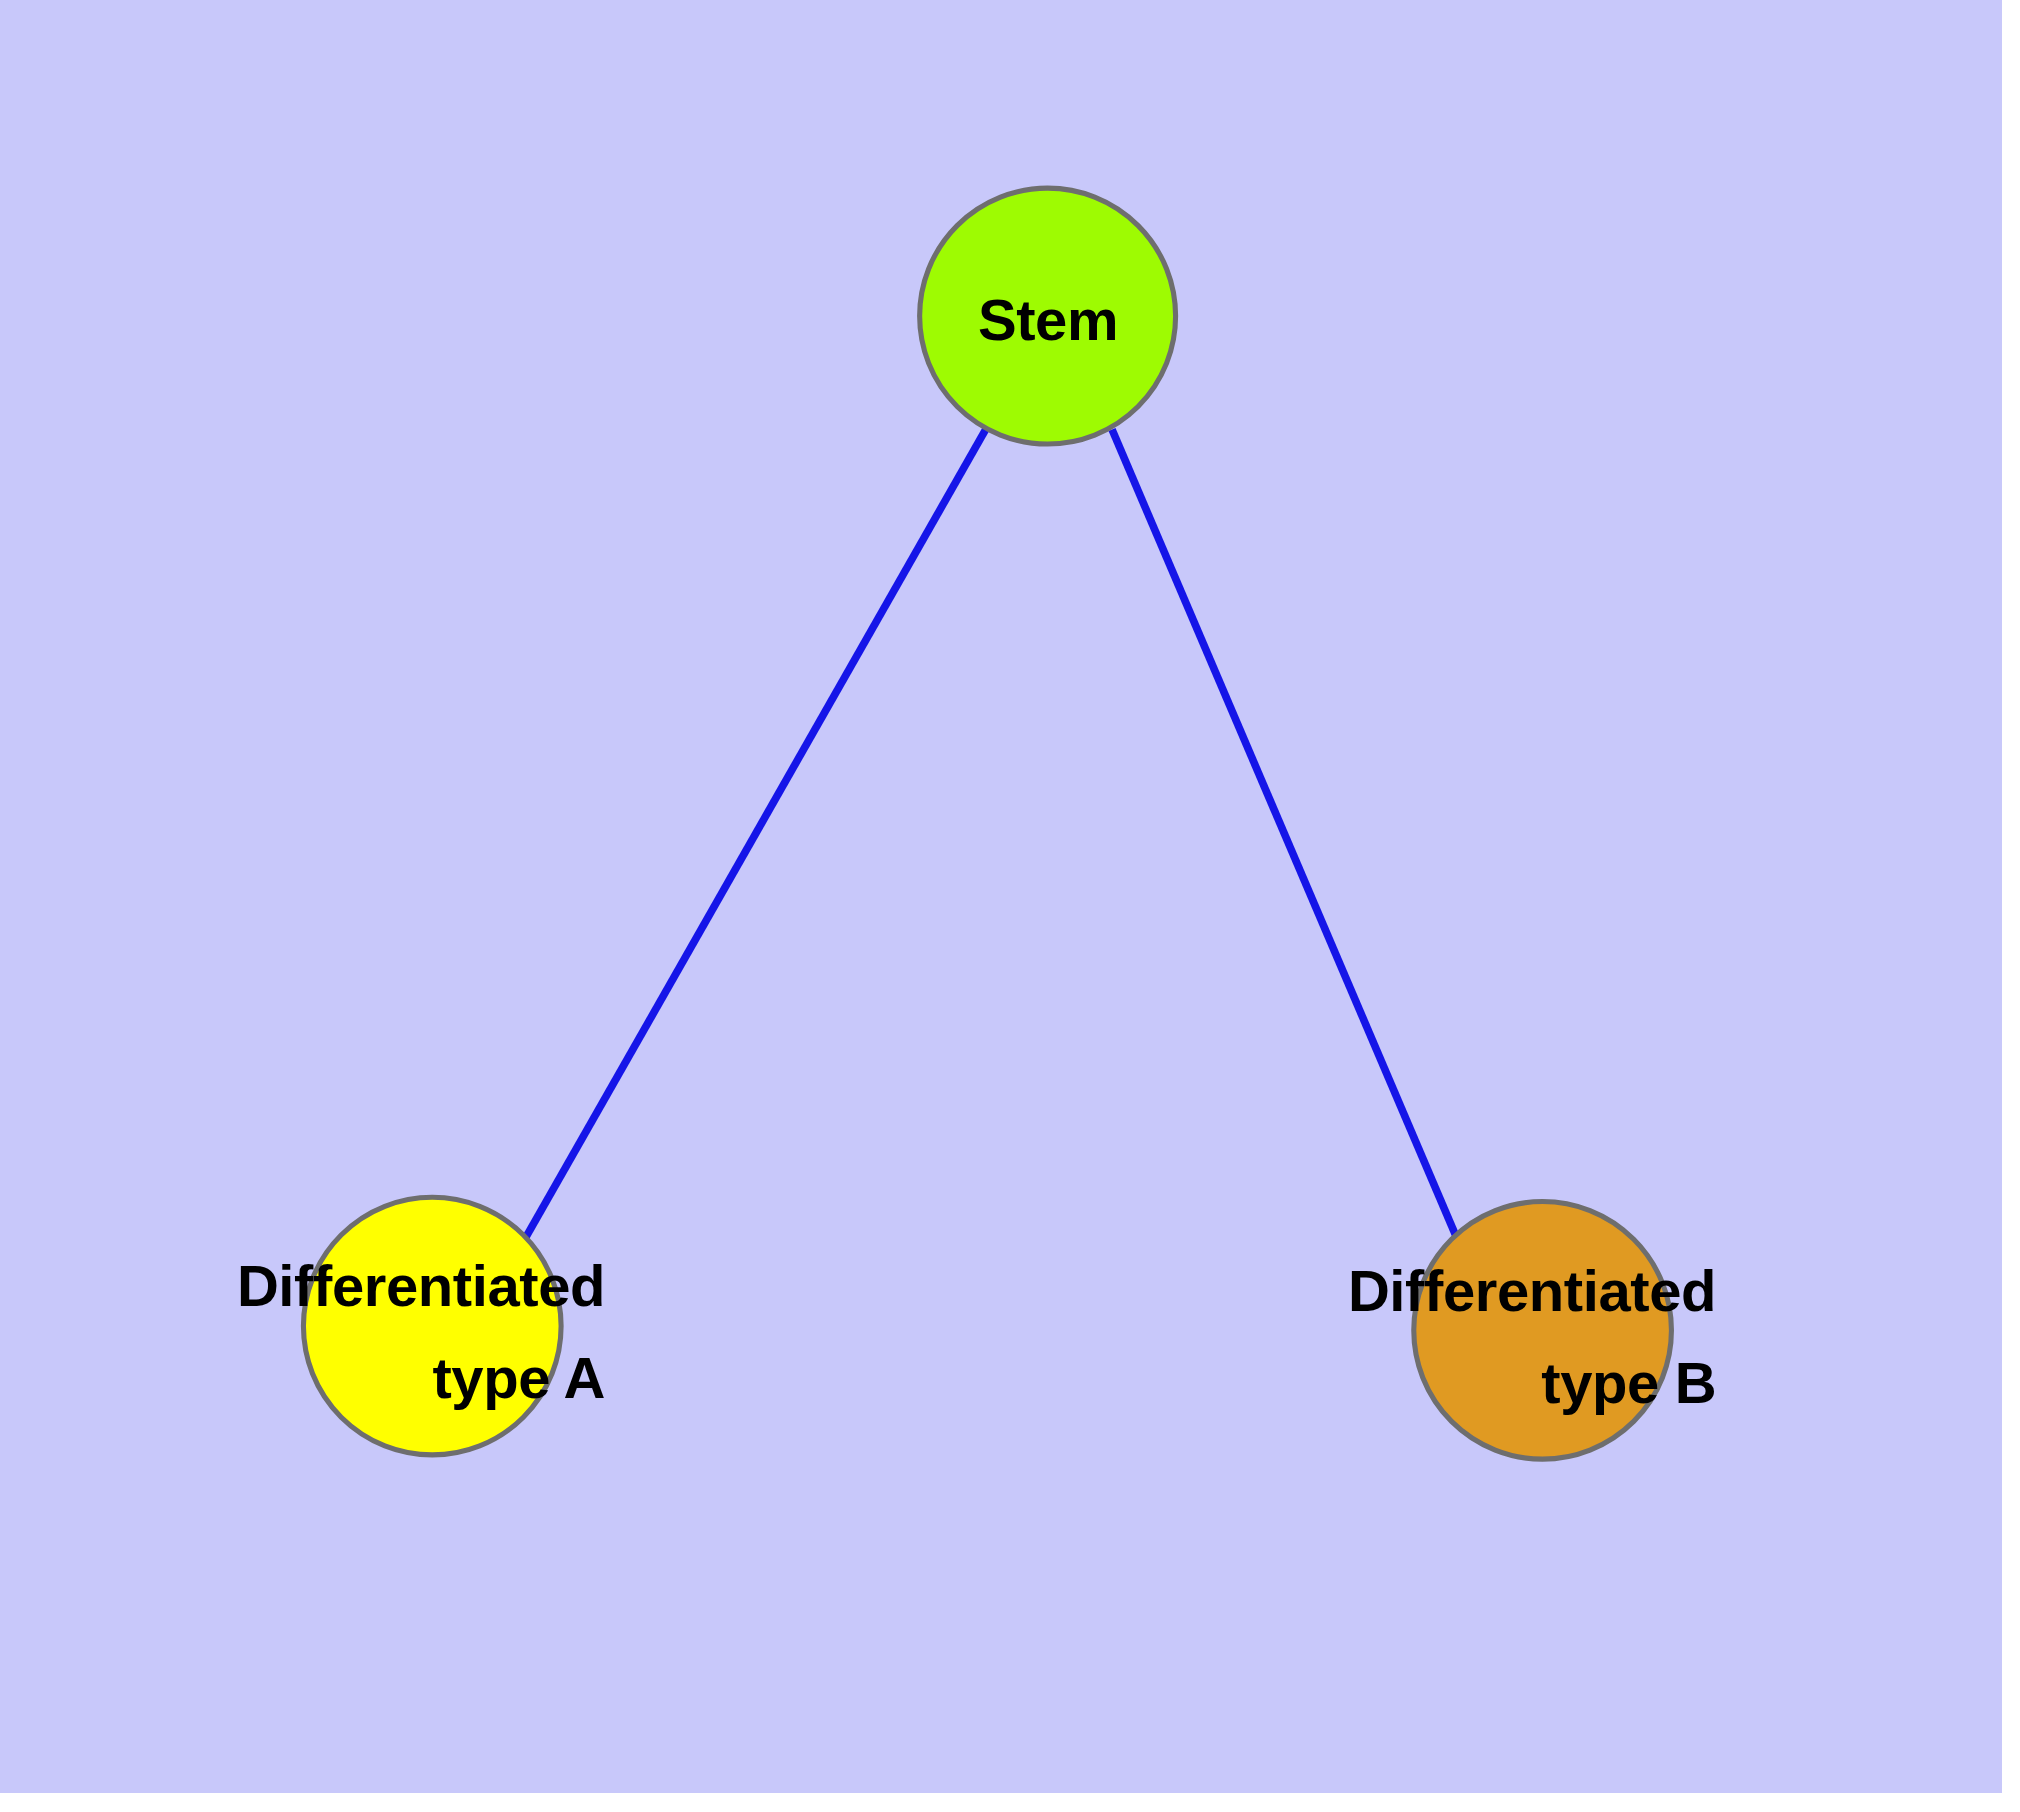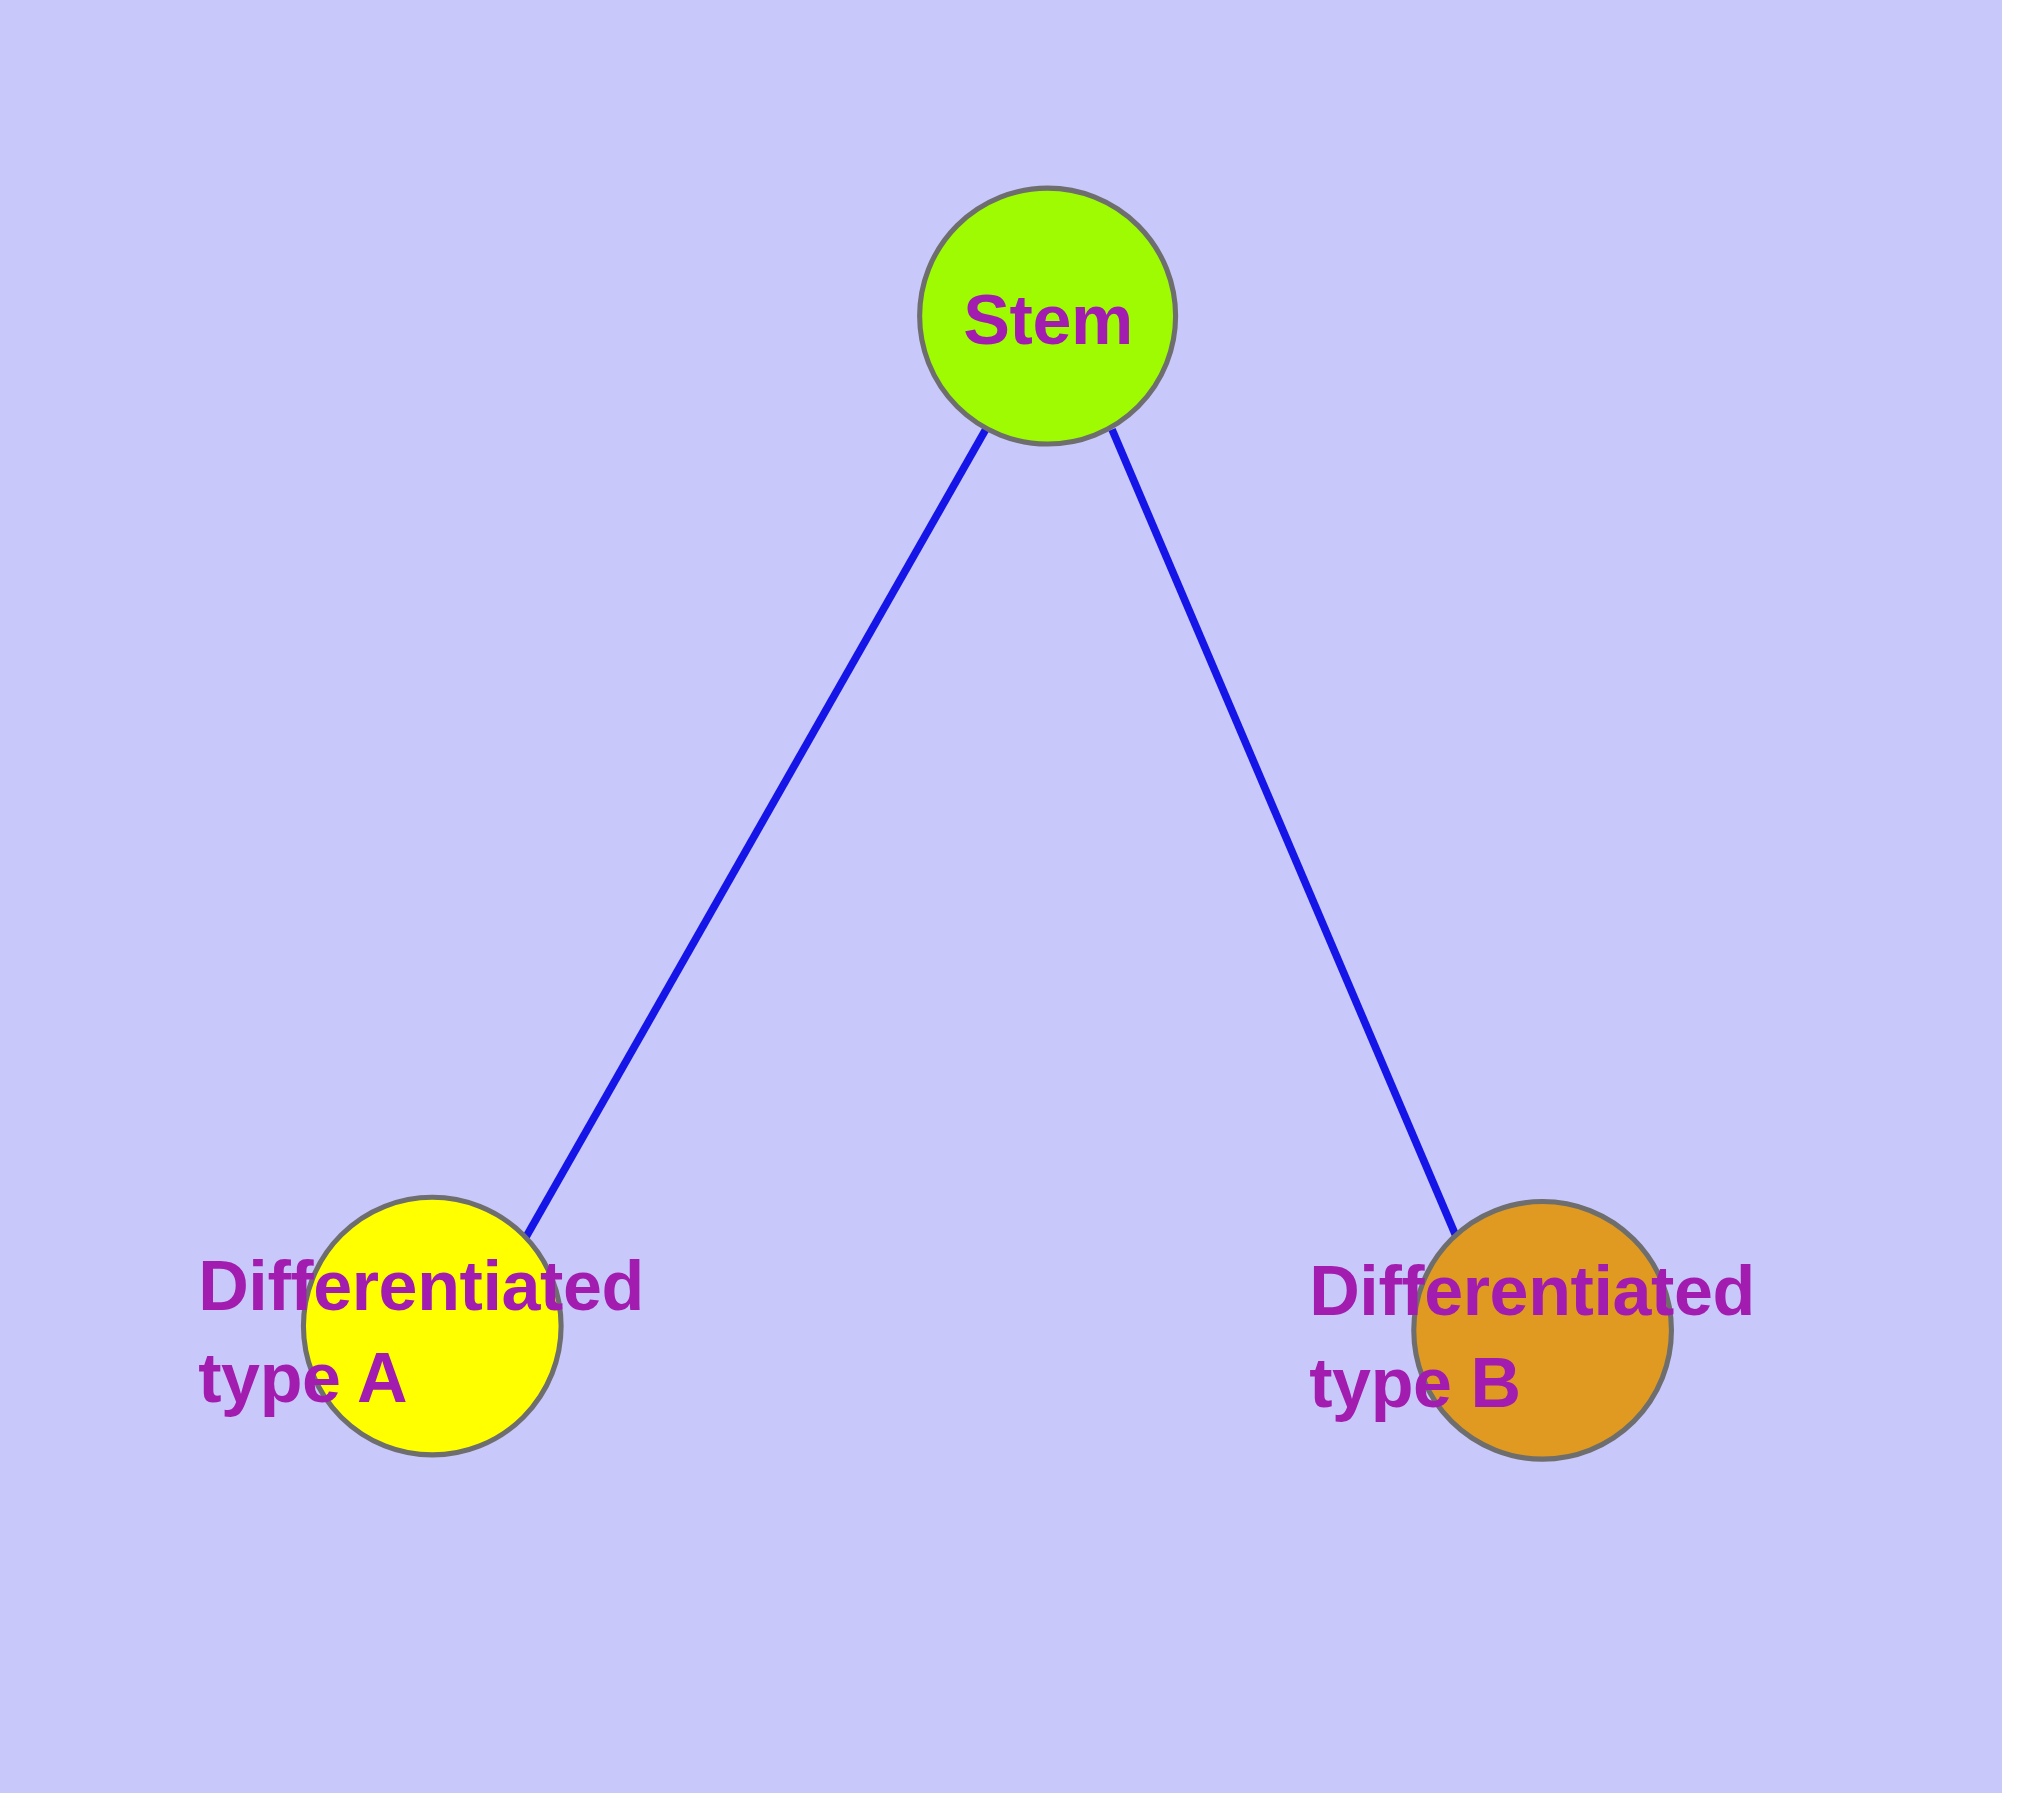--- a/index.html
+++ b/index.html
@@ -37,25 +37,25 @@
     stroke-width: 9;
     stroke-linecap: butt;
     fill: none;
   }
   .node-circle {
     stroke: #6e6e6e;
     stroke-width: 6;
   }
   .node-label {
     position: absolute;
-    color: #a21caf;
+    color: #000000;
     font-weight: bold;
-    font-size: 70px;
+    font-size: 58px;
     line-height: 92px;
-    text-align: left;
+    text-align: right;
     white-space: pre;
     letter-spacing: -0.4px;
     transform: translate(-50%, -50%);
     pointer-events: none;
     font-family: "Liberation Sans", "DejaVu Sans", sans-serif;
   }
 </style>
 </head>
 <body>
 

